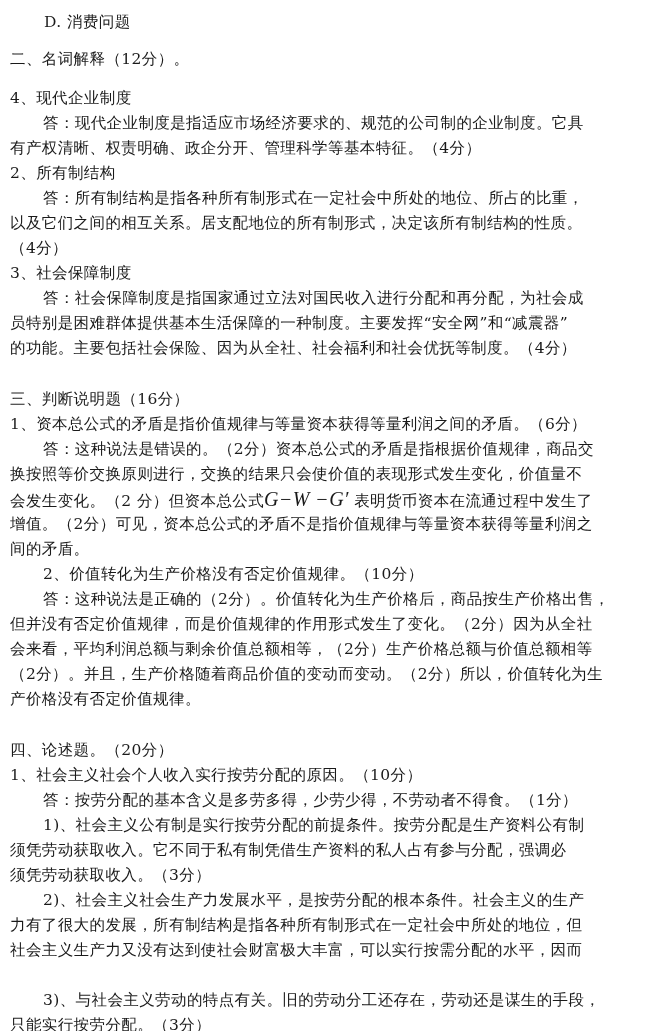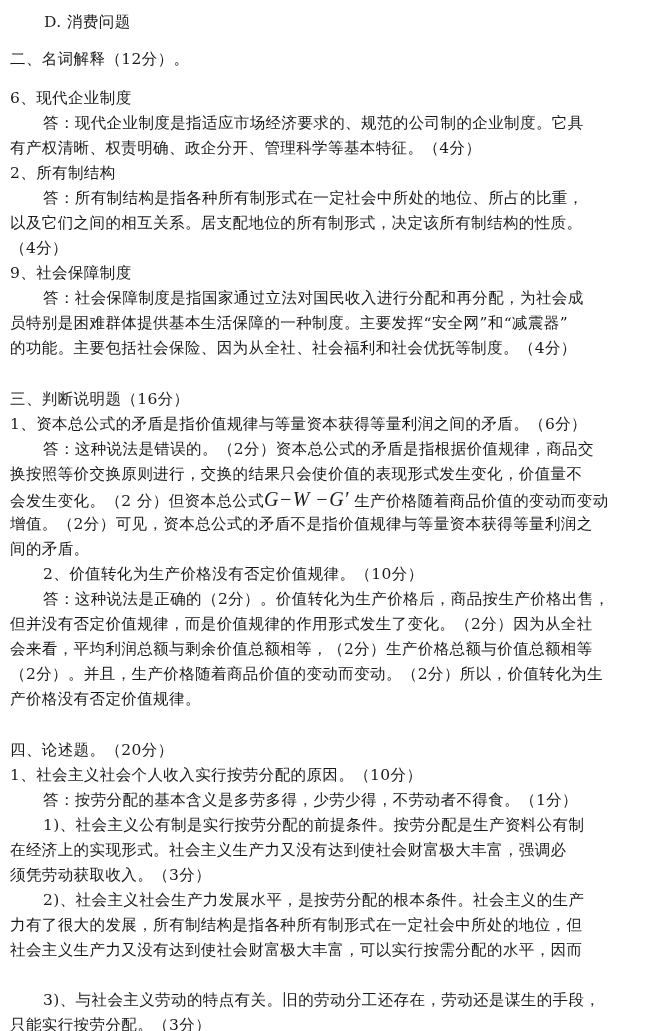--- a/index.html
+++ b/index.html
@@ -18,53 +18,53 @@
   .opt { left: 44px; }
   .formula { font-style: italic; font-family: "Liberation Serif", "DejaVu Serif", serif; font-size: 20px; }
 </style>
 </head>
 <body>
 
 <div class="page">
   <div class="line opt" style="top:10px">D. 消费问题</div>
 
   <div class="line" style="top:47px">二、名词解释（12分）。</div>
-  <div class="line" style="top:86px">6、现代企业制度</div>
+  <div class="line" style="top:86px">4、现代企业制度</div>
   <div class="line indent" style="top:111px">答：现代企业制度是指适应市场经济要求的、规范的公司制的企业制度。它具</div>
   <div class="line" style="top:136px">有产权清晰、权责明确、政企分开、管理科学等基本特征。（4分）</div>
   <div class="line" style="top:161px">2、所有制结构</div>
   <div class="line indent" style="top:186px">答：所有制结构是指各种所有制形式在一定社会中所处的地位、所占的比重，</div>
   <div class="line" style="top:211px">以及它们之间的相互关系。居支配地位的所有制形式，决定该所有制结构的性质。</div>
   <div class="line" style="top:236px">（4分）</div>
-  <div class="line" style="top:261px">9、社会保障制度</div>
+  <div class="line" style="top:261px">3、社会保障制度</div>
   <div class="line indent" style="top:286px">答：社会保障制度是指国家通过立法对国民收入进行分配和再分配，为社会成</div>
   <div class="line" style="top:311px">员特别是困难群体提供基本生活保障的一种制度。主要发挥“安全网”和“减震器”</div>
   <div class="line" style="top:336px">的功能。主要包括社会保险、因为从全社、社会福利和社会优抚等制度。（4分）</div>
 
   <div class="line" style="top:387px">三、判断说明题（16分）</div>
   <div class="line" style="top:412px">1、资本总公式的矛盾是指价值规律与等量资本获得等量利润之间的矛盾。（6分）</div>
   <div class="line indent" style="top:437px">答：这种说法是错误的。（2分）资本总公式的矛盾是指根据价值规律，商品交</div>
   <div class="line" style="top:462px">换按照等价交换原则进行，交换的结果只会使价值的表现形式发生变化，价值量不</div>
   <div class="line" style="top:487px">
     <span>会发生变化。（2 分）但资本总公式</span><span class="formula">G−W −G′</span>
-    <span>生产价格随着商品价值的变动而变动</span>
+    <span>表明货币资本在流通过程中发生了</span>
   </div>
   <div class="line" style="top:512px">增值。（2分）可见，资本总公式的矛盾不是指价值规律与等量资本获得等量利润之</div>
   <div class="line" style="top:537px">间的矛盾。</div>
   <div class="line indent" style="top:562px">2、价值转化为生产价格没有否定价值规律。（10分）</div>
   <div class="line indent" style="top:587px">答：这种说法是正确的（2分）。价值转化为生产价格后，商品按生产价格出售，</div>
   <div class="line" style="top:612px">但并没有否定价值规律，而是价值规律的作用形式发生了变化。（2分）因为从全社</div>
   <div class="line" style="top:637px">会来看，平均利润总额与剩余价值总额相等，（2分）生产价格总额与价值总额相等</div>
   <div class="line" style="top:662px">（2分）。并且，生产价格随着商品价值的变动而变动。（2分）所以，价值转化为生</div>
   <div class="line" style="top:687px">产价格没有否定价值规律。</div>
 
   <div class="line" style="top:738px">四、论述题。（20分）</div>
   <div class="line" style="top:763px">1、社会主义社会个人收入实行按劳分配的原因。（10分）</div>
   <div class="line indent" style="top:788px">答：按劳分配的基本含义是多劳多得，少劳少得，不劳动者不得食。（1分）</div>
   <div class="line indent" style="top:813px">1)、社会主义公有制是实行按劳分配的前提条件。按劳分配是生产资料公有制</div>
-  <div class="line" style="top:838px">在经济上的实现形式。社会主义生产力又没有达到使社会财富极大丰富，强调必</div>
+  <div class="line" style="top:838px">须凭劳动获取收入。它不同于私有制凭借生产资料的私人占有参与分配，强调必</div>
   <div class="line" style="top:863px">须凭劳动获取收入。（3分）</div>
   <div class="line indent" style="top:888px">2)、社会主义社会生产力发展水平，是按劳分配的根本条件。社会主义的生产</div>
   <div class="line" style="top:913px">力有了很大的发展，所有制结构是指各种所有制形式在一定社会中所处的地位，但</div>
   <div class="line" style="top:938px">社会主义生产力又没有达到使社会财富极大丰富，可以实行按需分配的水平，因而</div>
   <div class="line" style="top:1013px">只能实行按劳分配。（3分）</div>
   <div class="line indent" style="top:988px">3)、与社会主义劳动的特点有关。旧的劳动分工还存在，劳动还是谋生的手段，</div>
 </div>
 
 </body></html>

